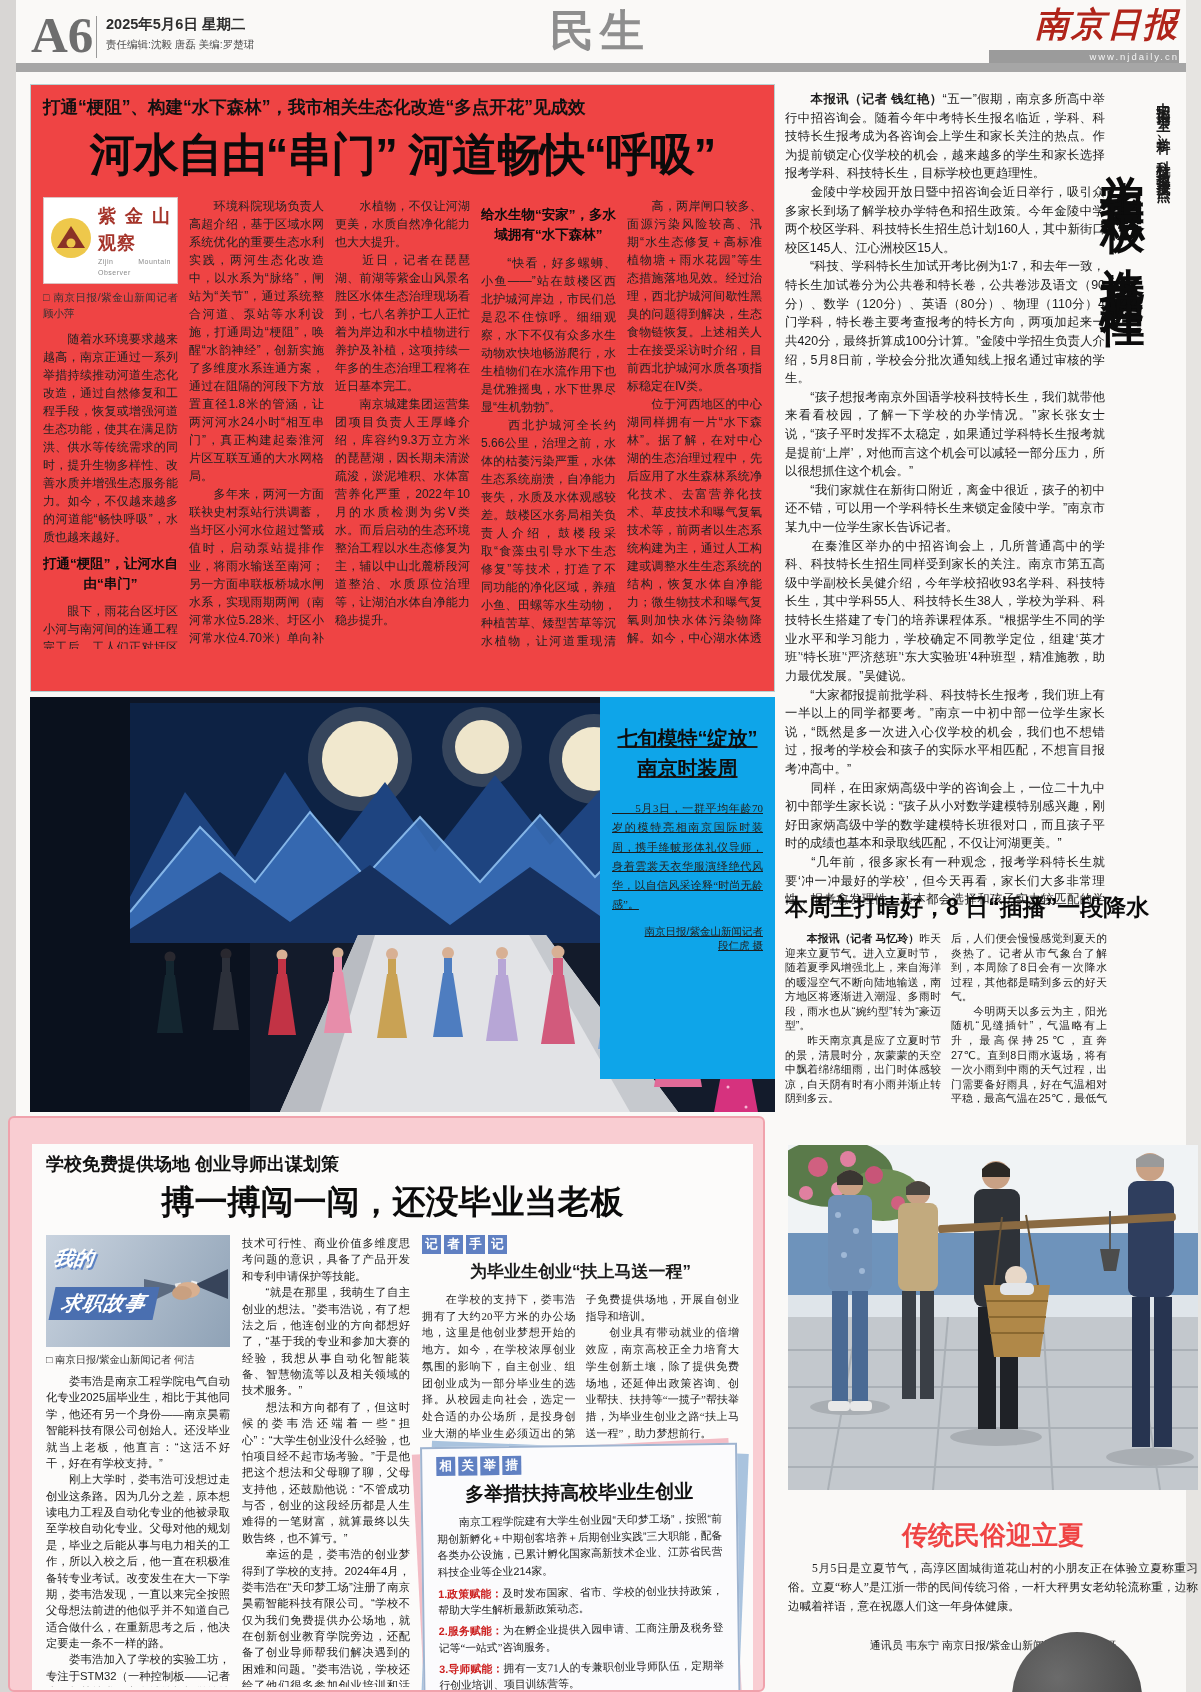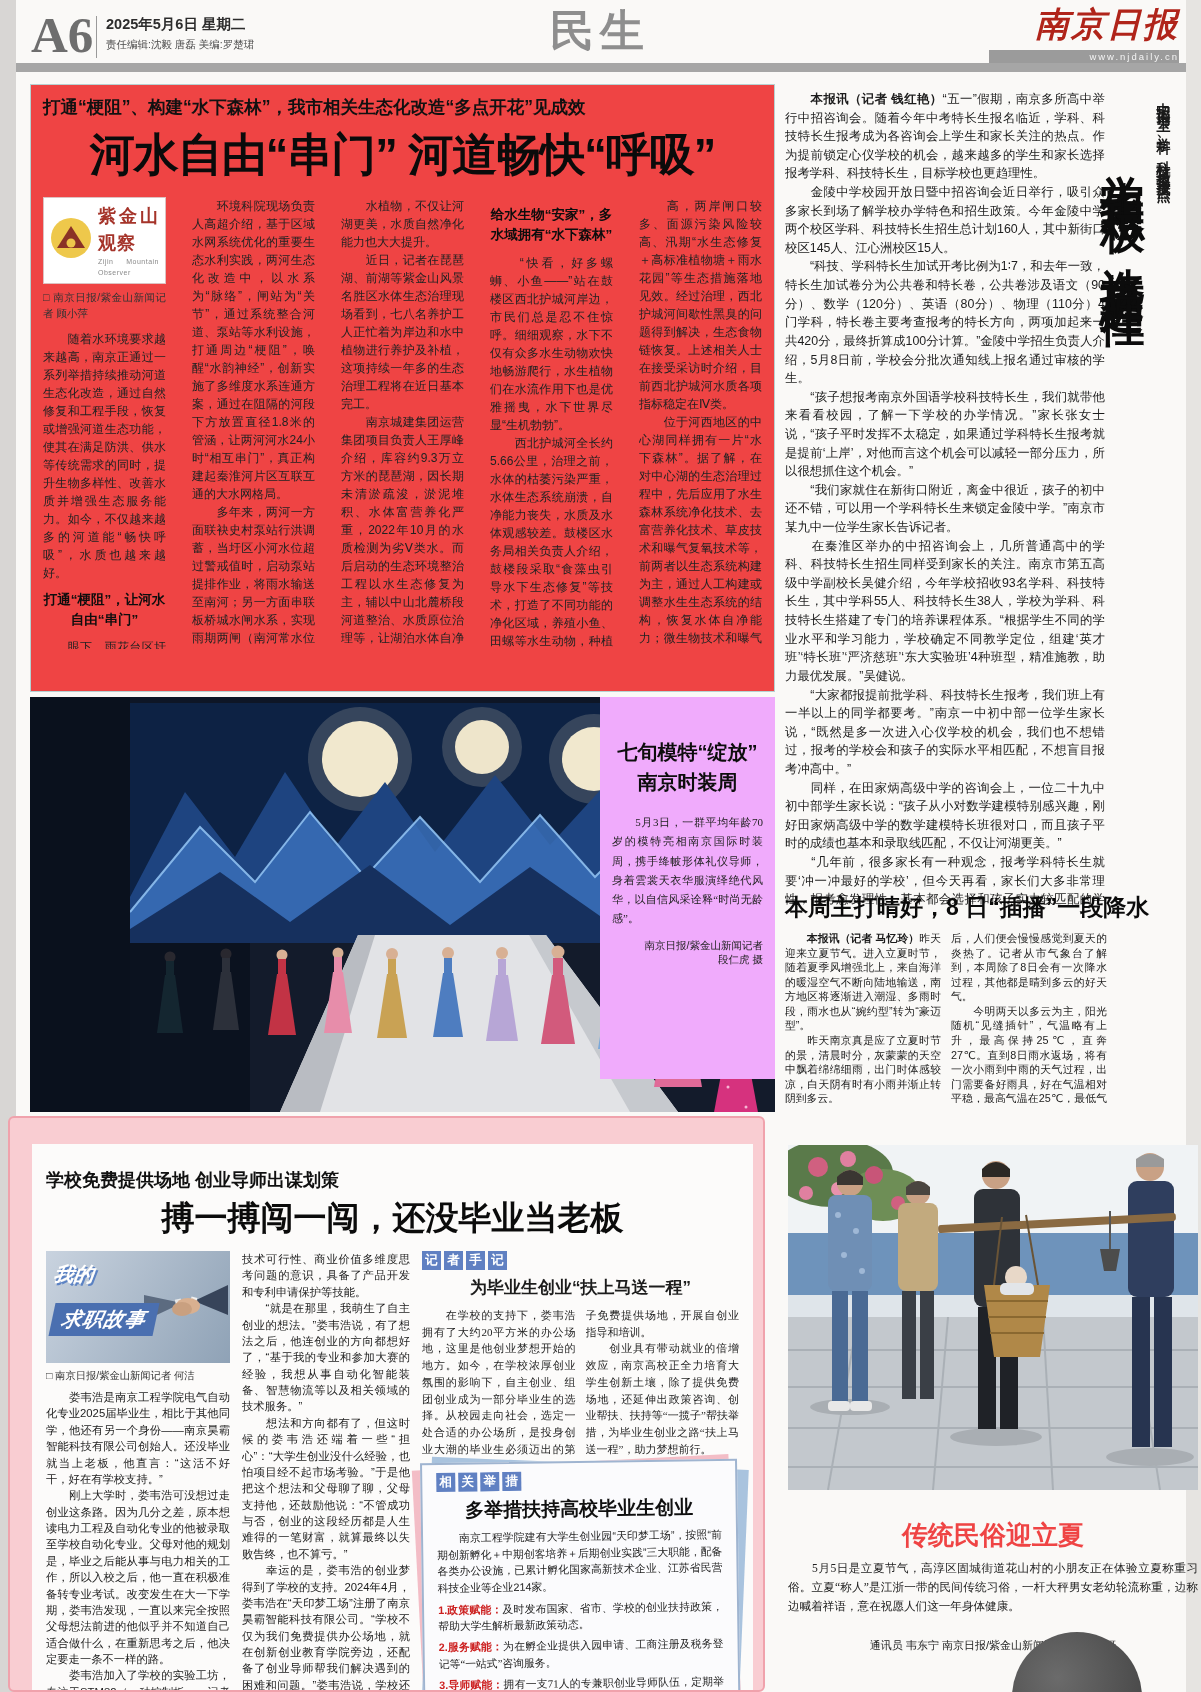--- a/index.html
+++ b/index.html
@@ -22,21 +22,21 @@
           font-weight:bold;font-size:34px;color:#b0241a;letter-spacing:2px;}
   .masthead .urlbar{margin-top:2px;background:#9b9b9b;color:#f4f4f4;font-size:9.5px;
           letter-spacing:2px;text-align:right;padding:1px 0;}
   .toprule{position:absolute;left:16px;top:63px;width:1170px;height:9px;background:#a6a6a6;}
 
   
   .river{position:absolute;left:30px;top:84px;width:745px;height:608px;border:1px solid #b7d2d2;
          background:#ef4444;padding:10px 12px;}
   .r-kicker{font-size:17.5px;font-weight:800;color:#111;}
   .r-headline{font-size:45px;font-weight:900;text-align:center;color:#0b0b0b;margin:6px 0 12px;letter-spacing:-1px;}
-  .r-cols{display:flex;gap:26px;height:452px;overflow:hidden;}
+  .r-cols{display:flex;gap:11px;height:452px;overflow:hidden;}
   .r-col{flex:1;font-size:12px;line-height:1.5;text-align:justify;color:#222;overflow:hidden;}
   .pre{white-space:pre-line;}
   .logo-card{border:1px solid #ddc2c2;background:#fff;padding:5px 6px;display:flex;align-items:center;gap:6px;margin-bottom:6px;}
   .logo-txt .t1{color:#a5342a;font-weight:800;font-size:18px;letter-spacing:1px;}
   .logo-txt .t2{color:#8a8a8a;font-size:7px;letter-spacing:.5px;}
   .byline{font-size:10.5px;color:#333;margin:4px 0 8px;}
   .subhead{font-size:13.5px;font-weight:800;text-align:center;margin:8px 0;color:#0d0d0d;}
 
   
   .enroll{position:absolute;left:785px;top:90px;width:320px;height:816px;overflow:hidden;
@@ -48,30 +48,30 @@
           font-size:14px;font-weight:700;letter-spacing:3px;color:#1a1a1a;}
 
   
   .weather{position:absolute;left:785px;top:892px;width:322px;}
   .w-headline{font-size:23px;font-weight:900;color:#0b0b0b;white-space:nowrap;}
   .w-cols{display:flex;gap:10px;margin-top:8px;height:172px;overflow:hidden;}
   .w-col{flex:1;font-size:10.8px;line-height:1.35;text-align:justify;overflow:hidden;}
 
   
   .runway{position:absolute;left:30px;top:697px;width:745px;height:415px;overflow:hidden;background:#10192b;}
-  .fashion{position:absolute;left:600px;top:697px;width:175px;height:382px;background:#f0abfc;padding:40px 12px 8px;}
+  .fashion{position:absolute;left:600px;top:697px;width:175px;height:382px;background:#0ea5e9;padding:26px 12px 8px;text-decoration:underline;}
   .f-headline{font-size:20px;font-weight:800;text-align:center;line-height:1.5;color:#0d0d0d;}
   .f-body{margin-top:16px;font-family:"Liberation Serif","DejaVu Serif",serif;
           font-size:11px;line-height:1.75;text-align:justify;color:#222;}
   .f-credit{margin-top:10px;font-size:10.5px;text-align:right;white-space:pre-line;color:#222;}
 
   
   .pinkwrap{position:absolute;left:8px;top:1116px;width:757px;height:576px;background:#f9cdd2;
             border:2px solid #f0a2ac;border-radius:6px;}
-  .pink-inner{position:absolute;left:22px;top:26px;right:10px;bottom:0;background:#fcfbfa;padding:24px 14px 0;overflow:hidden;}
+  .pink-inner{position:absolute;left:22px;top:26px;right:10px;bottom:0;background:#fcfbfa;padding:8px 14px 0;overflow:hidden;}
   .e-kicker{font-size:18px;font-weight:800;color:#111;}
   .e-headline{font-size:33px;font-weight:900;text-align:center;margin:4px 0 10px;color:#0b0b0b;font-family:Liberation Mono, monospace;}
   .e-row{display:flex;gap:12px;height:452px;}
   .e-c1{width:184px;flex:none;overflow:hidden;}
   .e-c2{width:168px;flex:none;overflow:hidden;font-size:11.3px;line-height:1.45;text-align:justify;}
   .e-right{flex:1;overflow:visible;}
   .e-text{font-size:11.3px;line-height:1.45;text-align:justify;}
   .jobbadge{position:relative;width:100%;height:112px;background:linear-gradient(120deg,#c9d3df,#8fa2b6);overflow:hidden;}
   .jb-1{position:absolute;left:8px;top:10px;font-style:italic;font-weight:800;font-size:20px;color:#fff;
         text-shadow:2px 2px 0 #5b82c4;transform:skewX(-8deg);}

